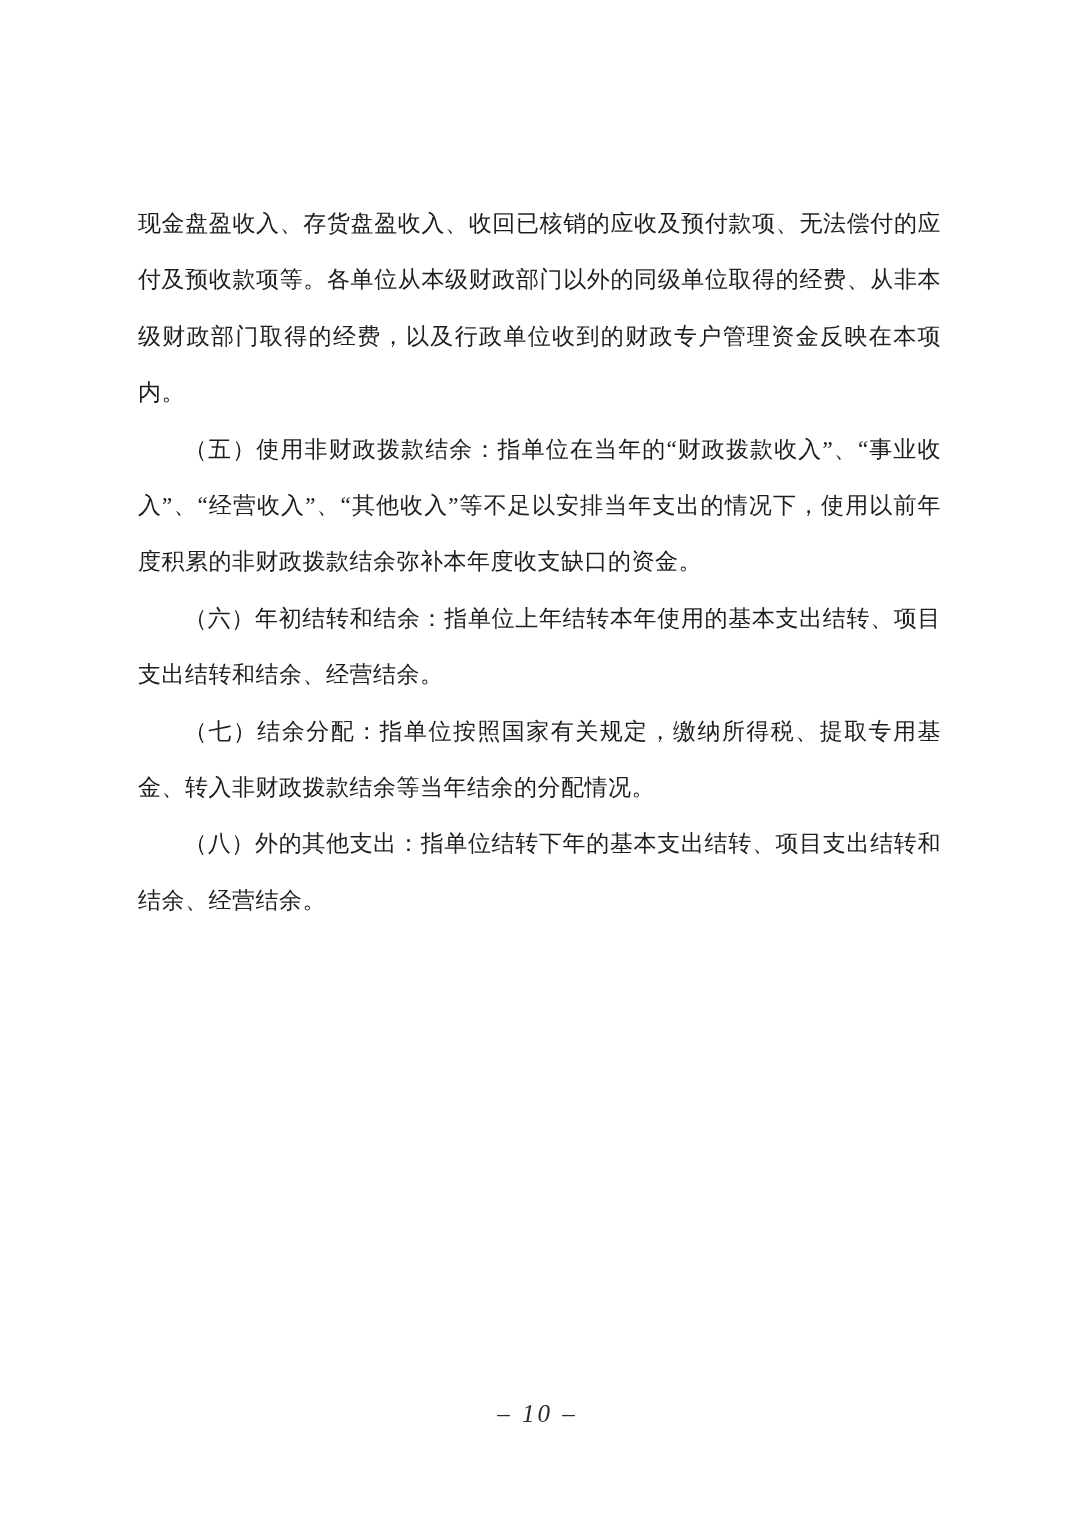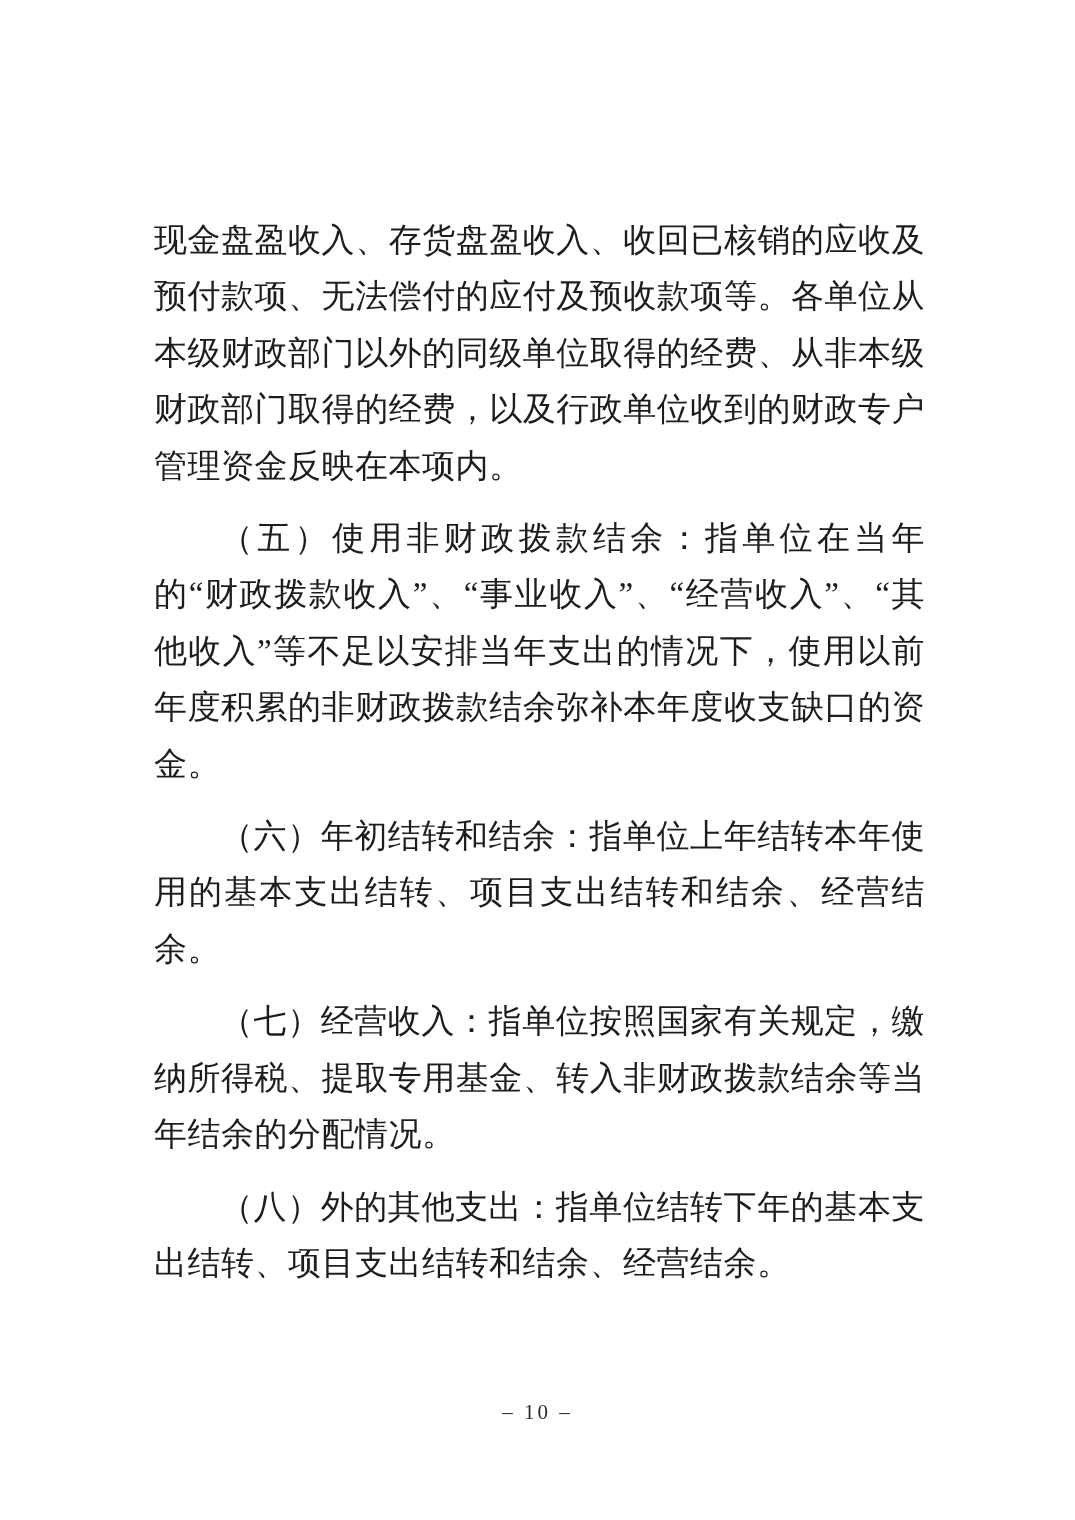--- a/index.html
+++ b/index.html
@@ -19,59 +19,60 @@
     position: absolute;
     inset: 0;
   }
   .content {
     position: absolute;
     left: 138px;
     top: 196px;
     width: 803px;
   }
   .para {
-    margin: 16px;
-    font-size: 33px;
+    margin: 0;
+    font-size: 23px;
     line-height: 56.4px;
     text-align: justify;
     text-indent: 2em;
     font-weight: 400;
     letter-spacing: 0.5px;
   }
   .para.no-indent {
     text-indent: 0;
   }
   .head {
     font-weight: 400;
   }
   .footer {
     position: absolute;
     top: 1400px;
     left: 0;
     width: 100%;
     text-align: center;
-    font-size: 21px;
+    font-size: 25px;
     color: #2a2a2a;
     letter-spacing: 3px;
+    font-style: italic;
   }
 </style>
 </head>
 <body>
 
 <div class="page">
 
   <div class="content">
 
     <p class="para no-indent"><b class="head"></b><span>现金盘盈收入、存货盘盈收入、收回已核销的应收及预付款项、无法偿付的应付及预收款项等。各单位从本级财政部门以外的同级单位取得的经费、从非本级财政部门取得的经费，以及行政单位收到的财政专户管理资金反映在本项内。</span></p>
 
     <p class="para"><b class="head">（五）使用非财政拨款结余：</b><span>指单位在当年的“财政拨款收入”、“事业收入”、“经营收入”、“其他收入”等不足以安排当年支出的情况下，使用以前年度积累的非财政拨款结余弥补本年度收支缺口的资金。</span></p>
 
     <p class="para"><b class="head">（六）年初结转和结余：</b><span>指单位上年结转本年使用的基本支出结转、项目支出结转和结余、经营结余。</span></p>
 
-    <p class="para"><b class="head">（七）经营收入：</b><span>指单位按照国家有关规定，缴纳所得税、提取专用基金、转入非财政拨款结余等当年结余的分配情况。</span></p>
+    <p class="para"><b class="head">（七）结余分配：</b><span>指单位按照国家有关规定，缴纳所得税、提取专用基金、转入非财政拨款结余等当年结余的分配情况。</span></p>
 
     <p class="para"><b class="head">（八）外的其他支出：</b><span>指单位结转下年的基本支出结转、项目支出结转和结余、经营结余。</span></p>
 
 
 
   </div>
 
   <div class="footer"><span>– 10 –</span></div>
 
 </div>

